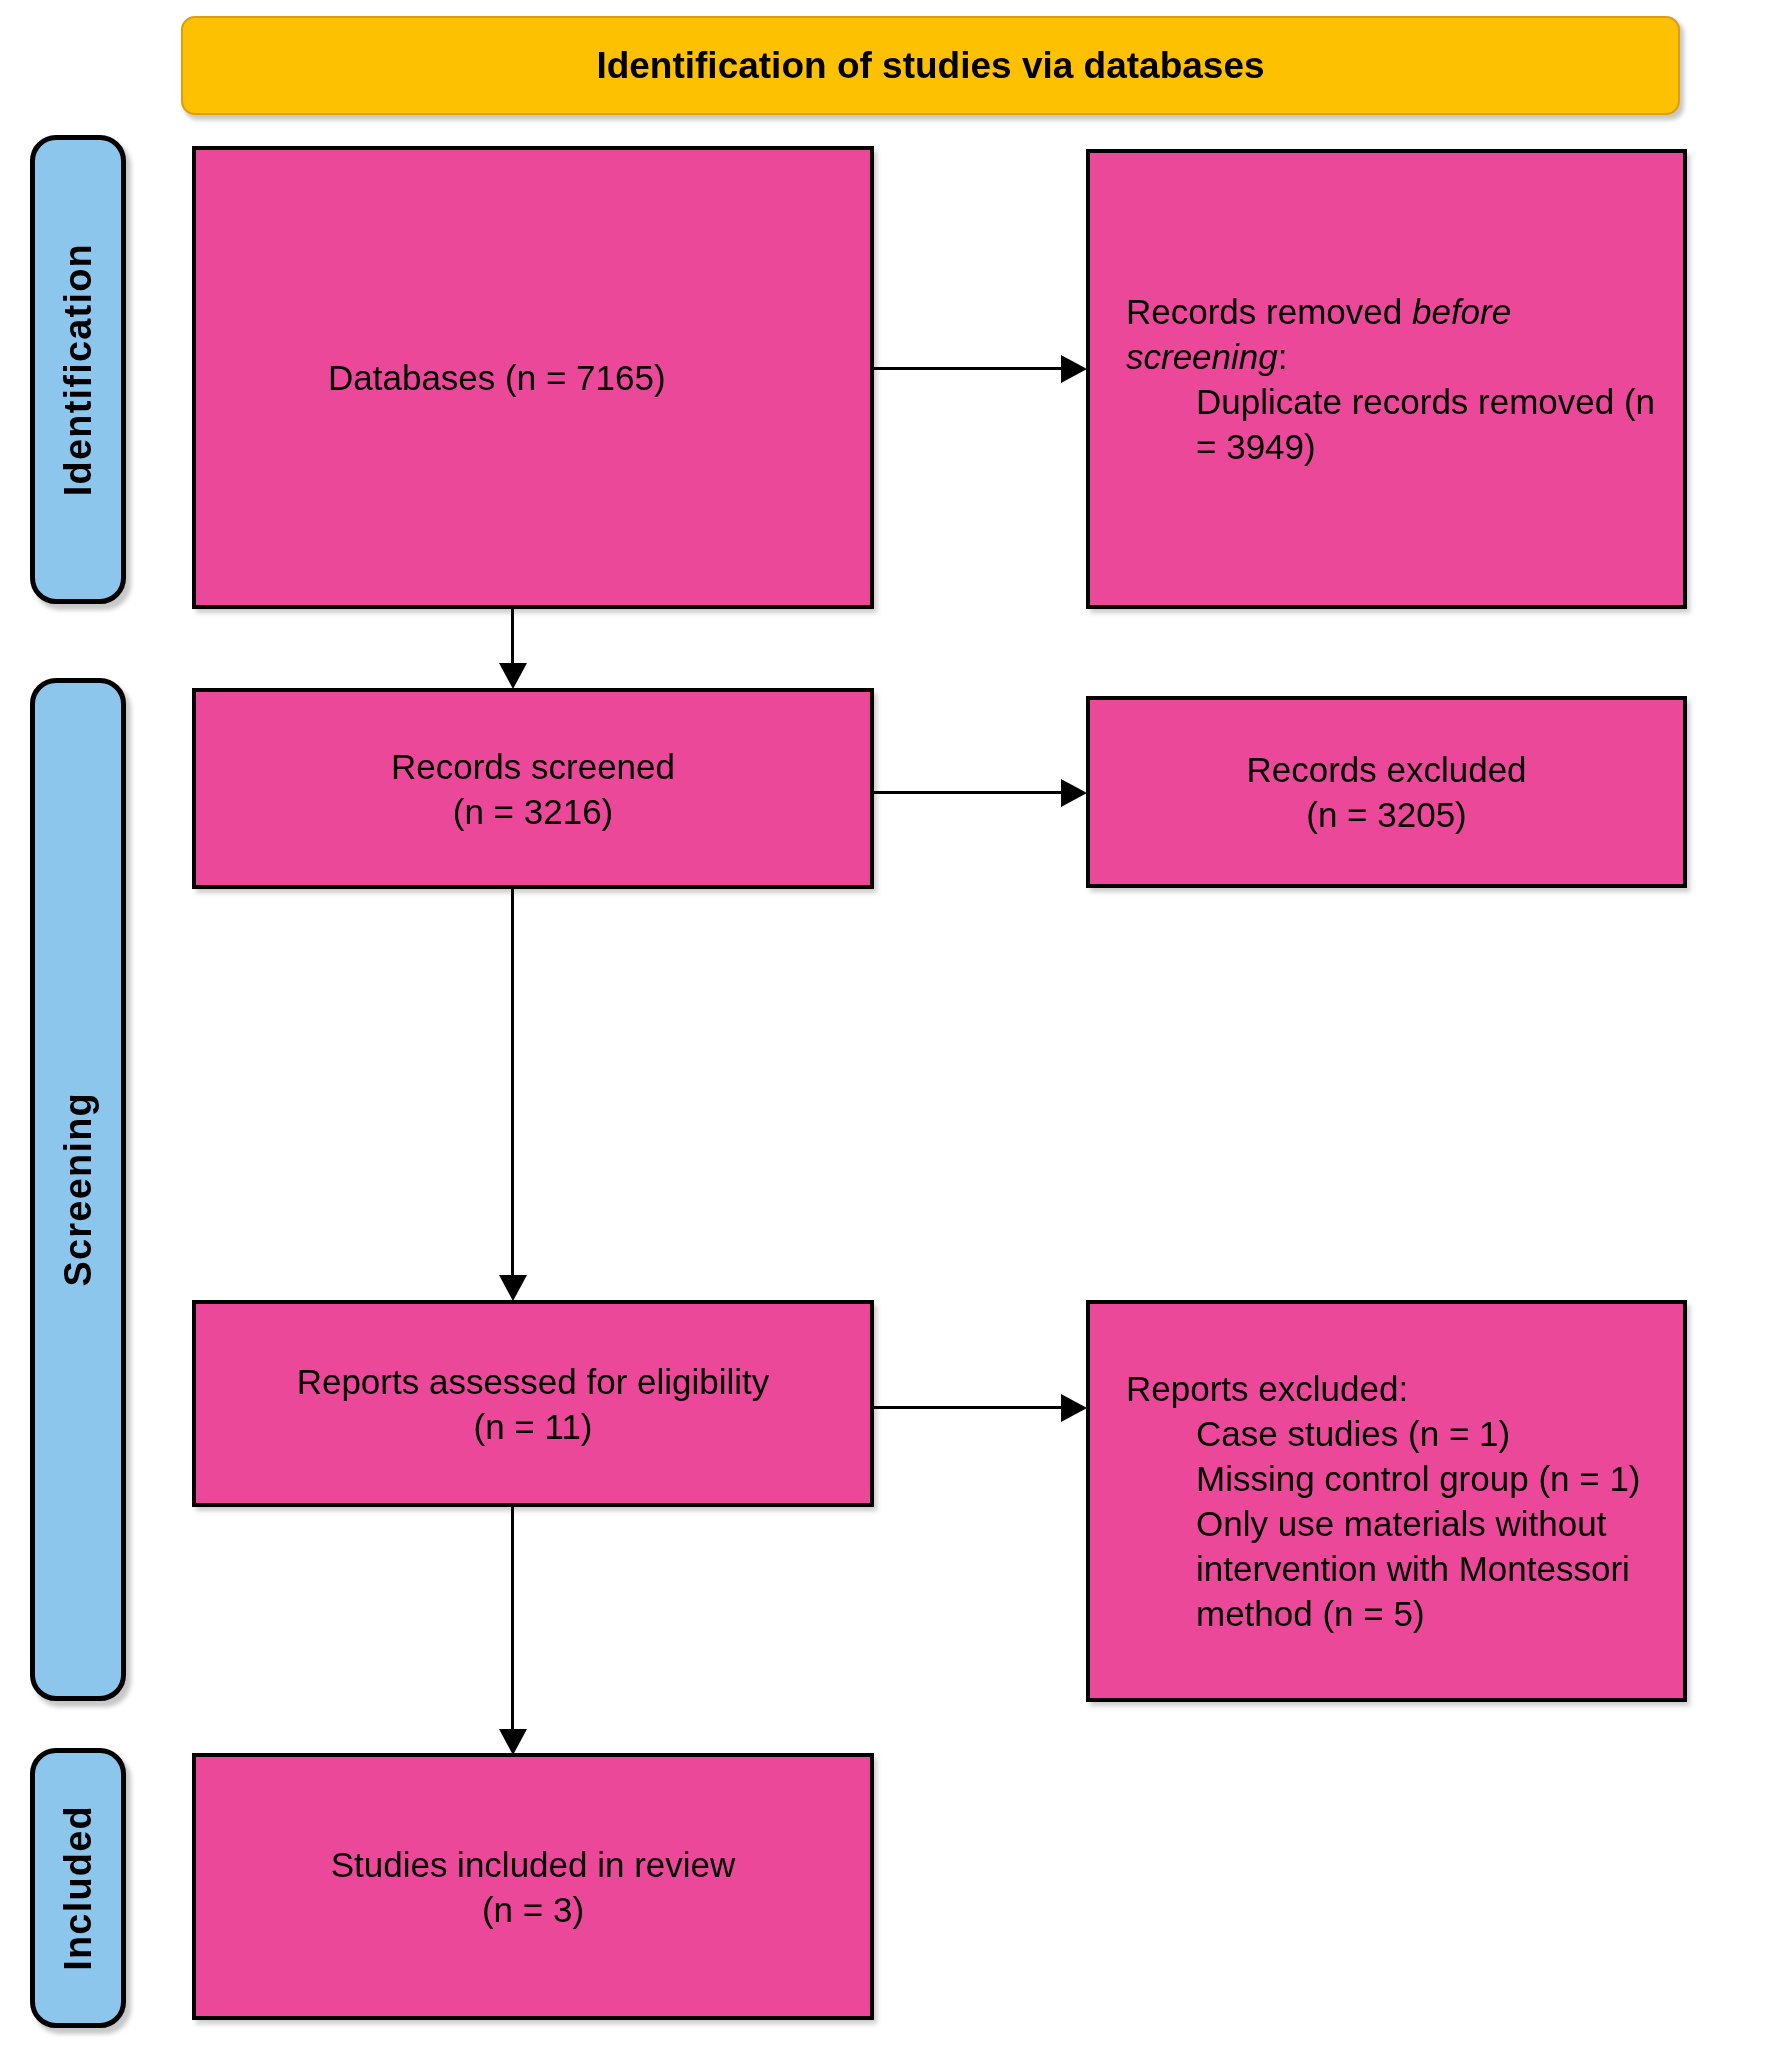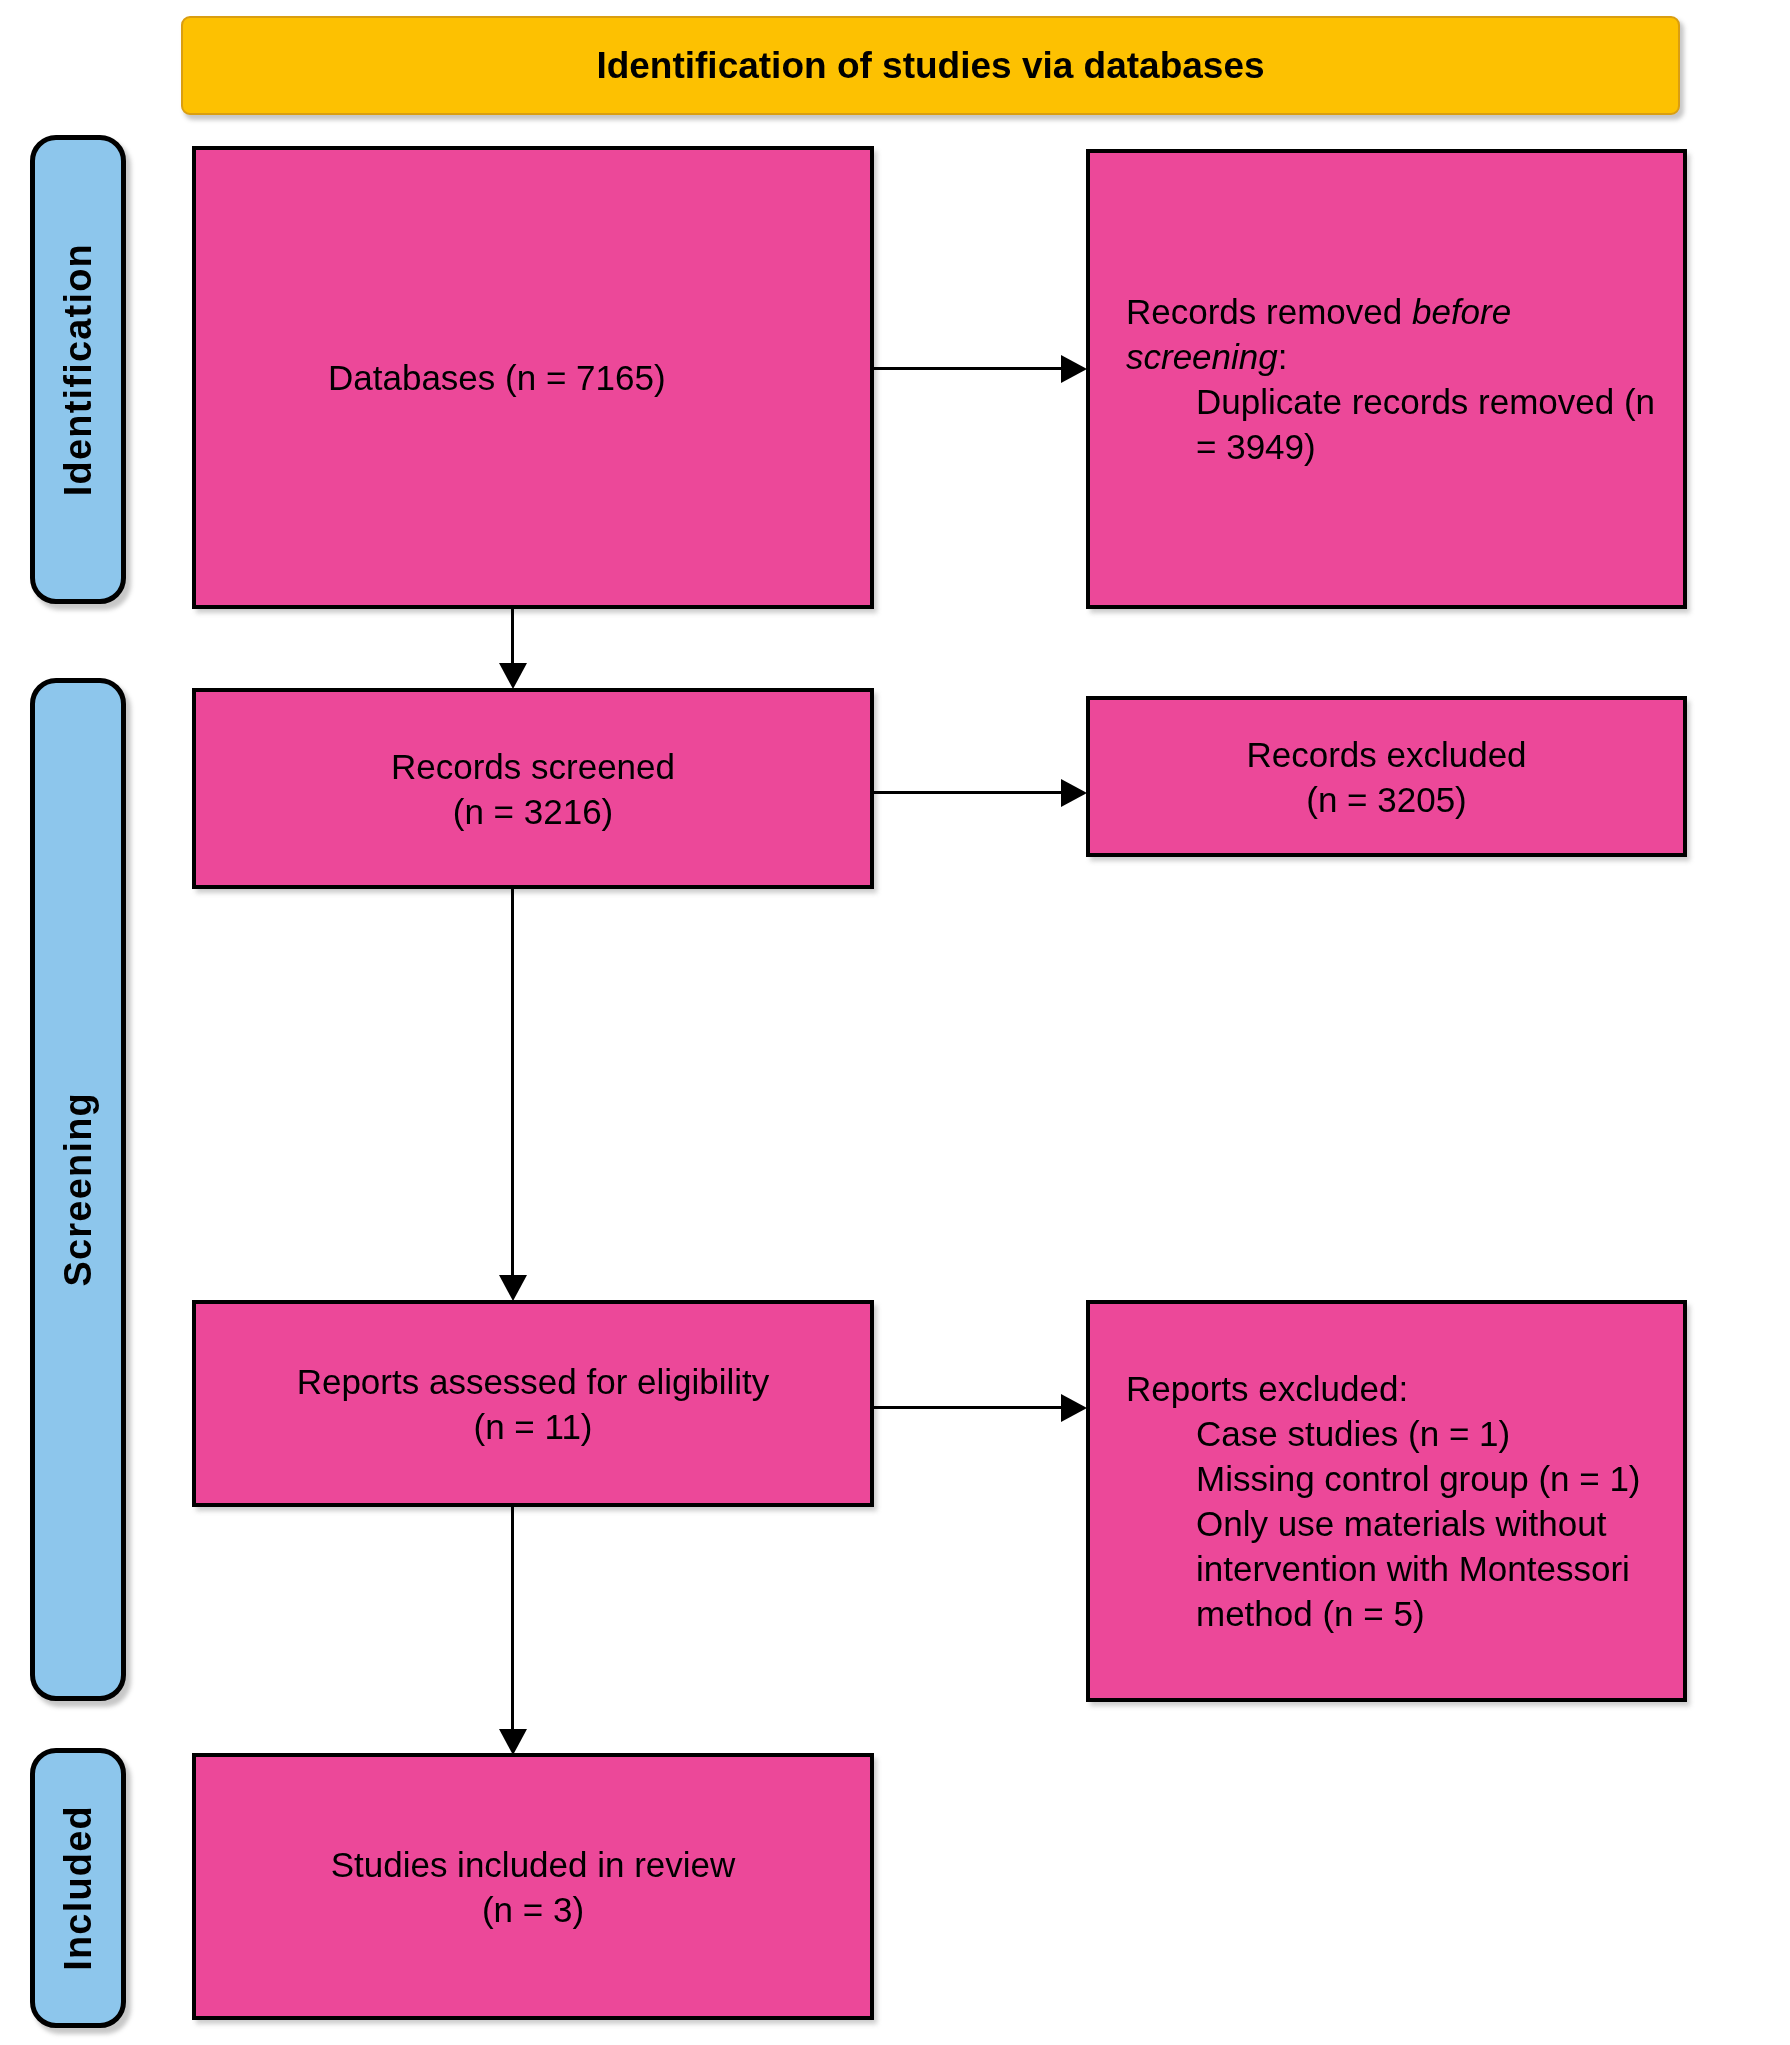--- a/index.html
+++ b/index.html
@@ -12,21 +12,21 @@
     color: #000000;
   }
 
   
   .banner {
     position: absolute;
     left: 181px; top: 16.3px;
     width: 1499px; height: 99px;
     background: #FDC101;
     border: 2.9px solid #DA9E10;
-    border-radius: 9px;
+    border-radius: 14px;
     box-sizing: border-box;
     display: flex; align-items: center; justify-content: center;
     font-size: 37px; font-weight: bold;
     box-shadow: 3.5px 4.7px 4.7px rgba(130,130,130,0.45);
   }
 
   
   .stage {
     position: absolute;
     left: 30px; width: 96px;
@@ -57,21 +57,21 @@
     font-size: 35px;
     line-height: 45px;
     box-shadow: 4.1px 5.2px 4.7px rgba(130,130,130,0.40);
   }
   .col-left  { left: 192px;  width: 682px; }
   .col-right { left: 1086px; width: 601px; }
 
   .b-identified { top: 146px;  height: 463px; }
   .r-removed    { top: 149px;  height: 460px; }
   .b-screened   { top: 688px; height: 201px; }
-  .r-excluded   { top: 696px; height: 161px; }
+  .r-excluded   { top: 696px; height: 192px; }
   .b-assessed   { top: 1300px; height: 207px; }
   .r-reports    { top: 1300px; height: 402px; }
   .b-included   { top: 1753px; height: 267px; }
 
   .center-txt {
     display: flex; flex-direction: column;
     align-items: center; justify-content: center;
     text-align: center;
     height: 100%;
   }

